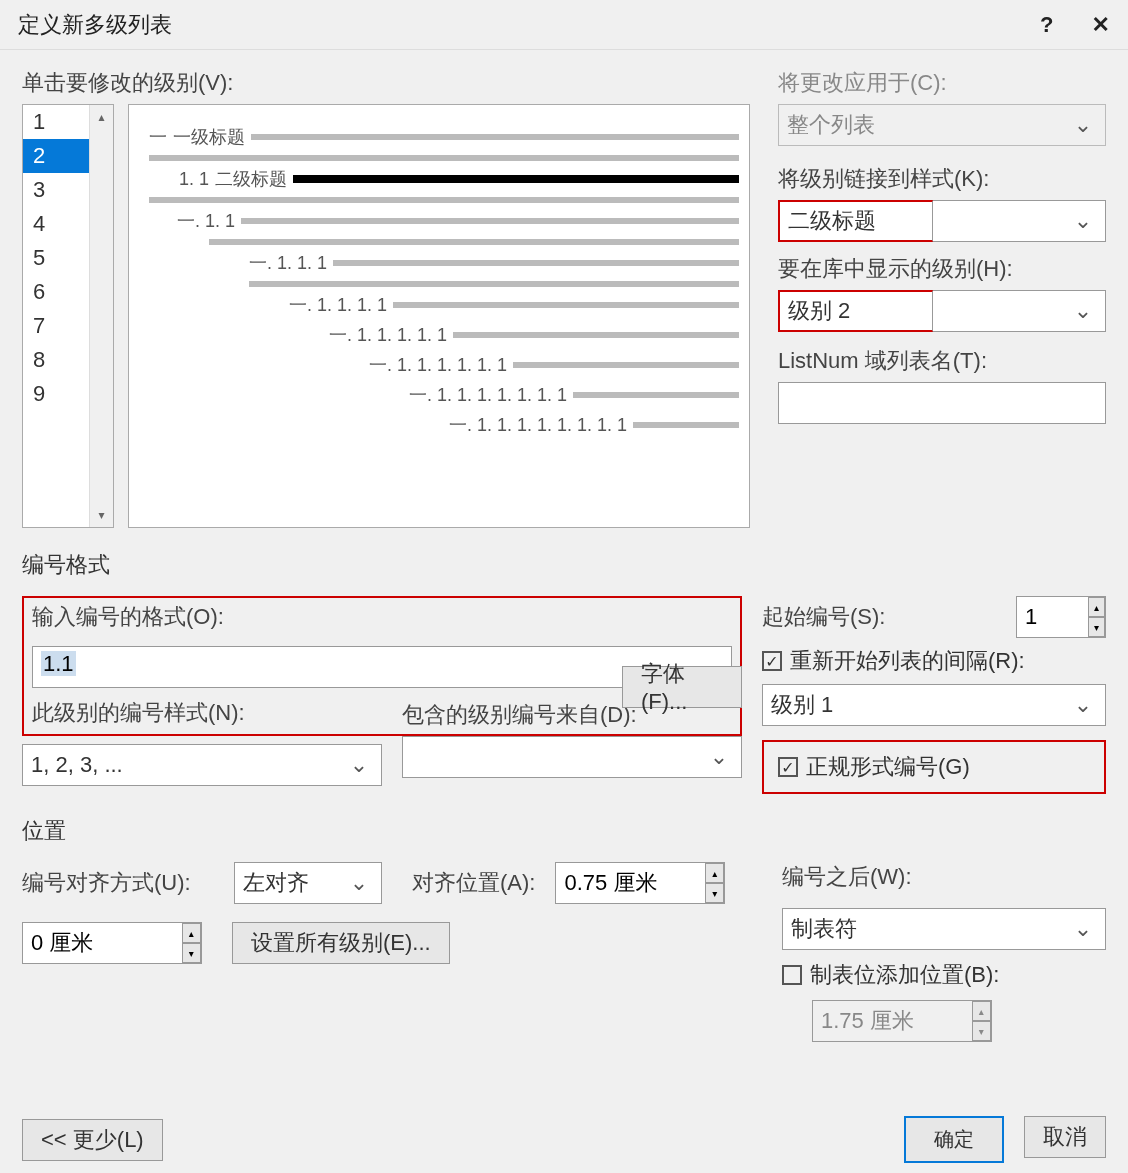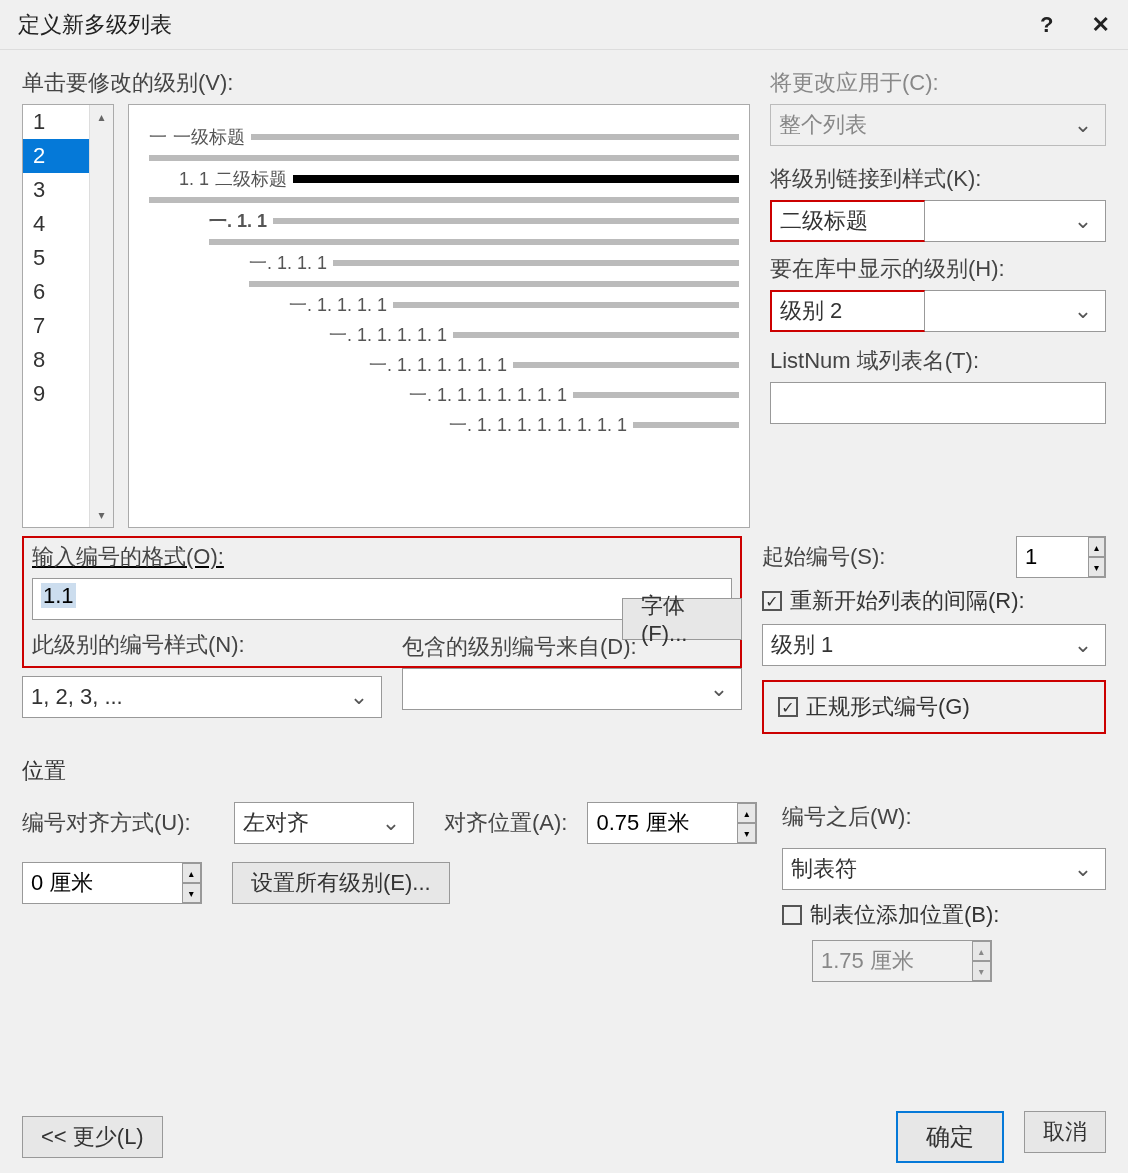--- a/index.html
+++ b/index.html
@@ -2,21 +2,21 @@
 <html><head>
 <meta charset="utf-8">
 <style>
 * { box-sizing: border-box; margin: 0; padding: 0; font-family: "Microsoft YaHei", "SimSun", sans-serif; }
 body { background: #f0f0f0; width: 1128px; height: 1173px; overflow: hidden; }
 .dialog { width: 1128px; height: 1173px; background: #f0f0f0; display: flex; flex-direction: column; }
 .titlebar { height: 50px; display: flex; align-items: center; justify-content: space-between; padding: 0 18px; font-size: 22px; color: #222; border-bottom: 1px solid #ddd; }
 .titlebar-right { display: flex; gap: 38px; font-size: 22px; font-weight: bold; }
 .content { flex: 1; padding: 18px 22px 10px 22px; display: flex; flex-direction: column; gap: 8px; }
 
-.row-top { display: flex; gap: 20px; height: 460px; }
+.row-top { display: flex; gap: 28px; height: 460px; }
 .left-top { flex: 0 0 728px; display: flex; flex-direction: column; }
 .right-top { flex: 1; display: flex; flex-direction: column; padding-top: 0; }
 
 .label { font-size: 22px; color: #444; margin-bottom: 6px; }
 .label-gray { color: #888; }
 
 .level-picker-row { display: flex; gap: 14px; flex: 1; }
 .level-list-wrap { display: flex; border: 1px solid #aaa; background: #fff; width: 92px; }
 .level-list { flex: 1; }
 .level-item { padding: 4px 10px; font-size: 22px; color: #333; }
@@ -49,21 +49,21 @@
 .cb-row { display: flex; align-items: center; gap: 8px; font-size: 22px; color: #333; }
 .cb { width: 20px; height: 20px; border: 2px solid #555; display: flex; align-items: center; justify-content: center; font-size: 16px; }
 .spinner { width: 22px; display: flex; flex-direction: column; }
 .spin-btn { border: 1px solid #999; background: #e7e7e7; flex:1; font-size: 10px; display:flex; align-items:center; justify-content:center; }
 .spin-wrap { display: flex; border: 1px solid #999; background:#fff; height:42px; }
 .spin-wrap input { border: none; outline: none; font-size: 22px; padding: 0 8px; width: 100%; }
 .pos-col-left { flex: 0 0 740px; display: flex; flex-direction: column; gap: 18px; }
 .pos-col-right { flex: 1; display: flex; flex-direction: column; gap: 10px; }
 
 .bottom-row { display: flex; justify-content: space-between; align-items: center; margin-top: auto; padding-top: 14px; }
-.btn-primary { border: 2px solid #0579d8; background: #e7e7e7; padding: 8px 28px; font-size: 24px; color: #333; }
+.btn-primary { border: 2px solid #0579d8; background: #e7e7e7; padding: 8px 28px; font-size: 20px; color: #333; }
 </style>
 </head>
 <body>
 
 <div class="dialog">
   <div class="titlebar">
     <span>定义新多级列表</span>
     <div class="titlebar-right">
       <span>?</span>
       <span>✕</span>
@@ -99,21 +99,21 @@
               <span class="prev-num">一级标题</span>
               <div class="prev-bar" style="flex:1"></div>
             </div>
             <div class="prev-full" style="margin-left:0;"></div>
             <div class="prev-line" style="margin-left:30px;">
               <span class="prev-num">1. 1</span>
               <span class="prev-num">二级标题</span>
               <div class="prev-bar dark" style="flex:1"></div>
             </div>
             <div class="prev-full dark" style="margin-left:0;"></div>
-            <div class="prev-line" style="margin-left:60px;font-weight:bold;">
+            <div class="prev-line" style="margin-left:28px;">
               <span class="prev-num">一. 1. 1</span>
               <div class="prev-bar" style="flex:1"></div>
             </div>
             <div class="prev-full" style="margin-left:60px;"></div>
             <div class="prev-line" style="margin-left:100px;">
               <span class="prev-num">一. 1. 1. 1</span>
               <div class="prev-bar" style="flex:1"></div>
             </div>
             <div class="prev-full" style="margin-left:100px;"></div>
             <div class="prev-line" style="margin-left:140px;">
@@ -170,25 +170,26 @@
               <span class="combo-chev">⌄</span>
           </div>
         </div>
 
         <div style="height:14px"></div>
         <div class="label">ListNum 域列表名(T):</div>
         <div class="input"></div>
       </div>
     </div>
 
+    <div class="section-title">编号格式</div>
 
     <div class="row-mid">
       <div class="col-left-mid">
         <div style="display:flex; flex-direction:column;" class="red-box">
-          <div style="padding:4px 8px 0 8px;text-decoration:underline;">
+          <div style="padding:4px 8px 8px 8px;">
             <div class="label">输入编号的格式(O):</div>
           </div>
           <div class="fmt-row" style="padding:0 8px 6px 8px;">
             <div class="input" style="flex:1;">
               <span style="background:#cde; padding:0 2px;">1.1</span>
             </div>
           </div>
           <div class="label" style="padding:4px 16px 0 8px;">此级别的编号样式(N):</div>
         </div>
         <div class="fmt-row" style="margin-top:-2px;">
@@ -234,21 +235,21 @@
         </div>
       </div>
     </div>
 
     <div class="section-title">位置</div>
 
     <div style="display:flex; gap:20px;">
       <div class="pos-col-left">
         <div class="fmt-row">
           <div class="label" style="margin:0; width:200px;">编号对齐方式(U):</div>
-          <div class="combo" style="width:180px;">
+          <div class="combo" style="width:148px;">
             <span style="flex:1">左对齐</span>
             <span class="combo-chev">⌄</span>
           </div>
           <div class="label" style="margin:0 8px 0 18px;">对齐位置(A):</div>
           <div class="spin-wrap" style="width:170px;">
             <input value="0.75 厘米" style="">
             <div class="spinner">
                 <div class="spin-btn">▴</div>
                 <div class="spin-btn">▾</div>
               </div>

